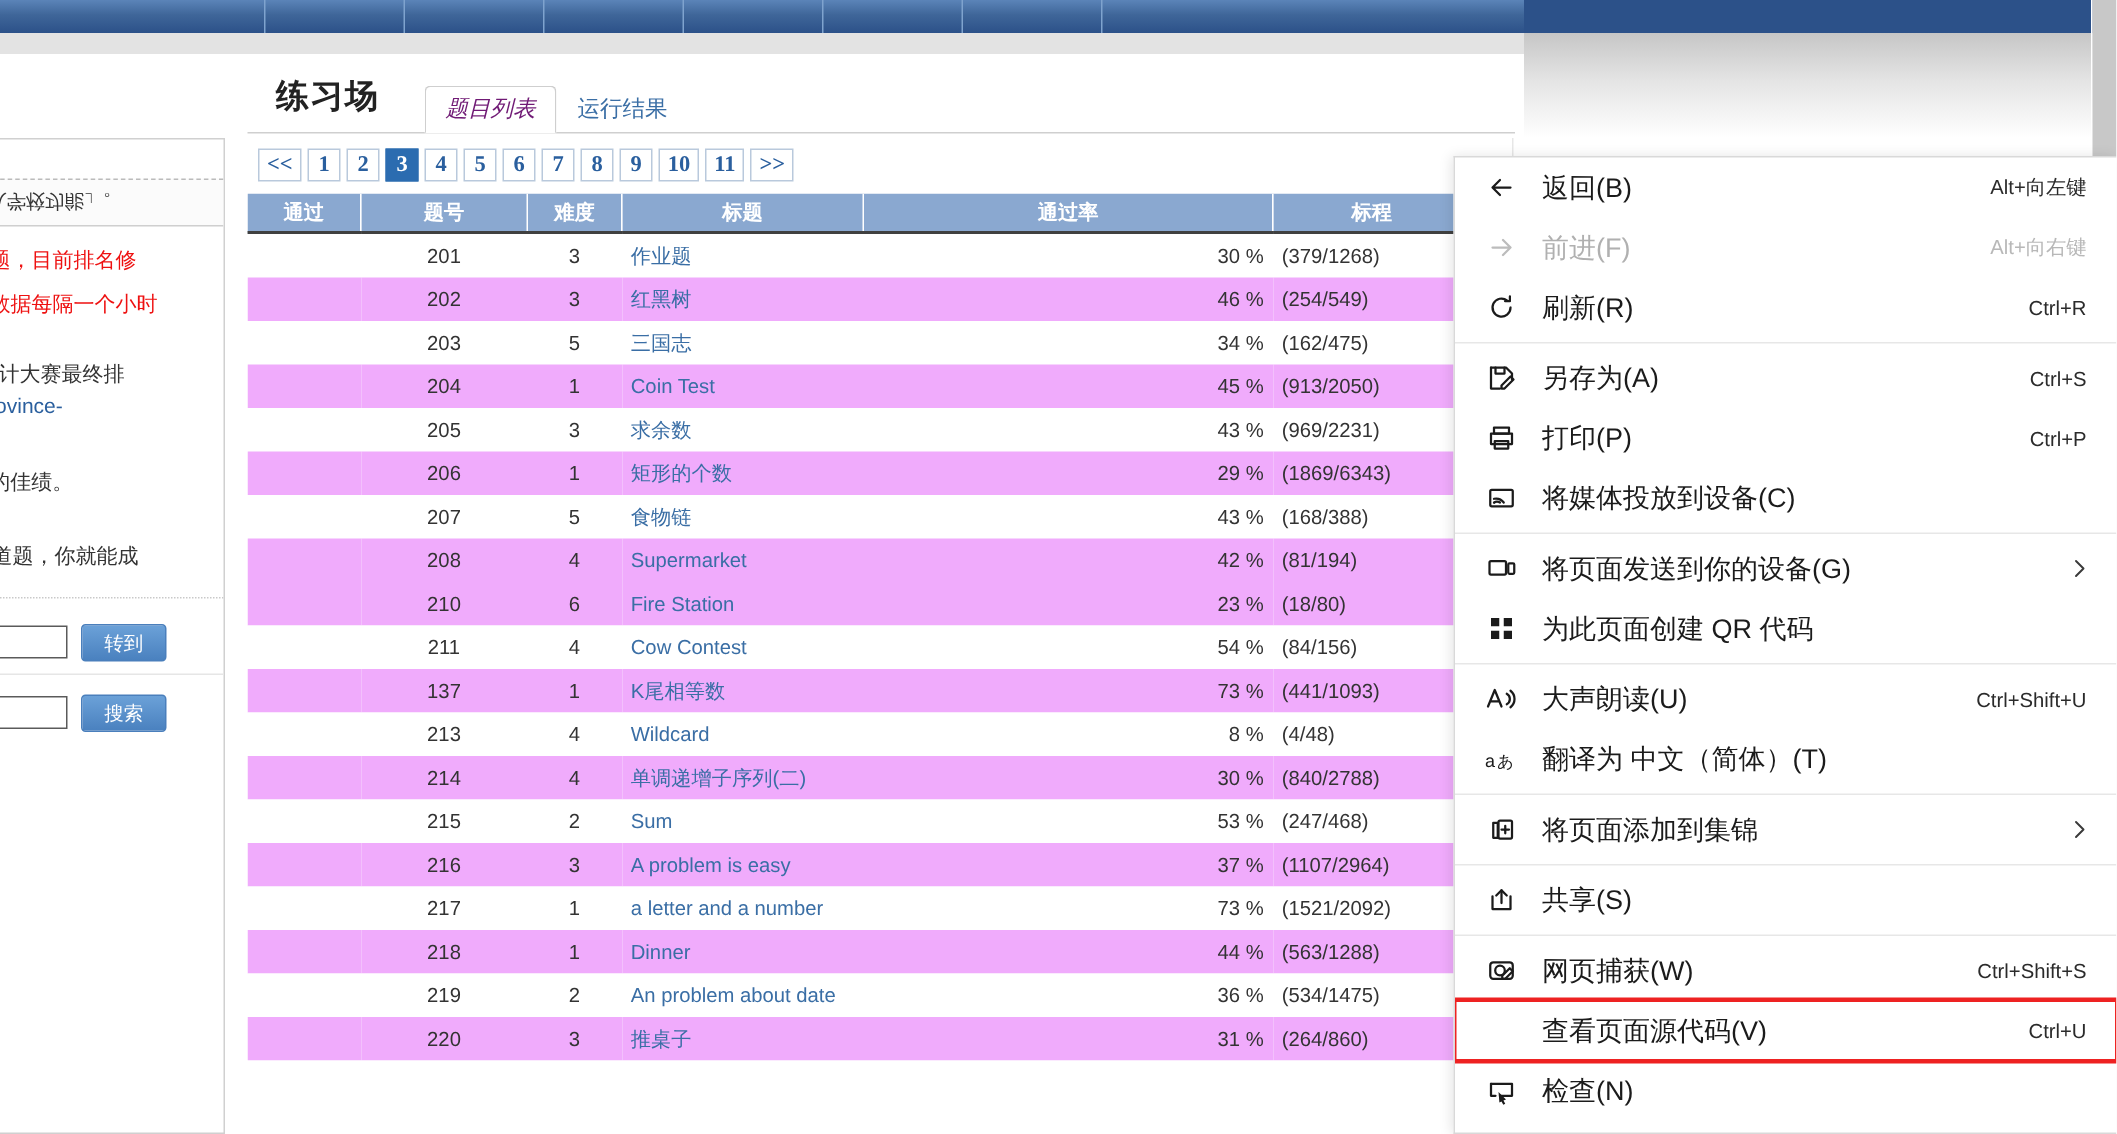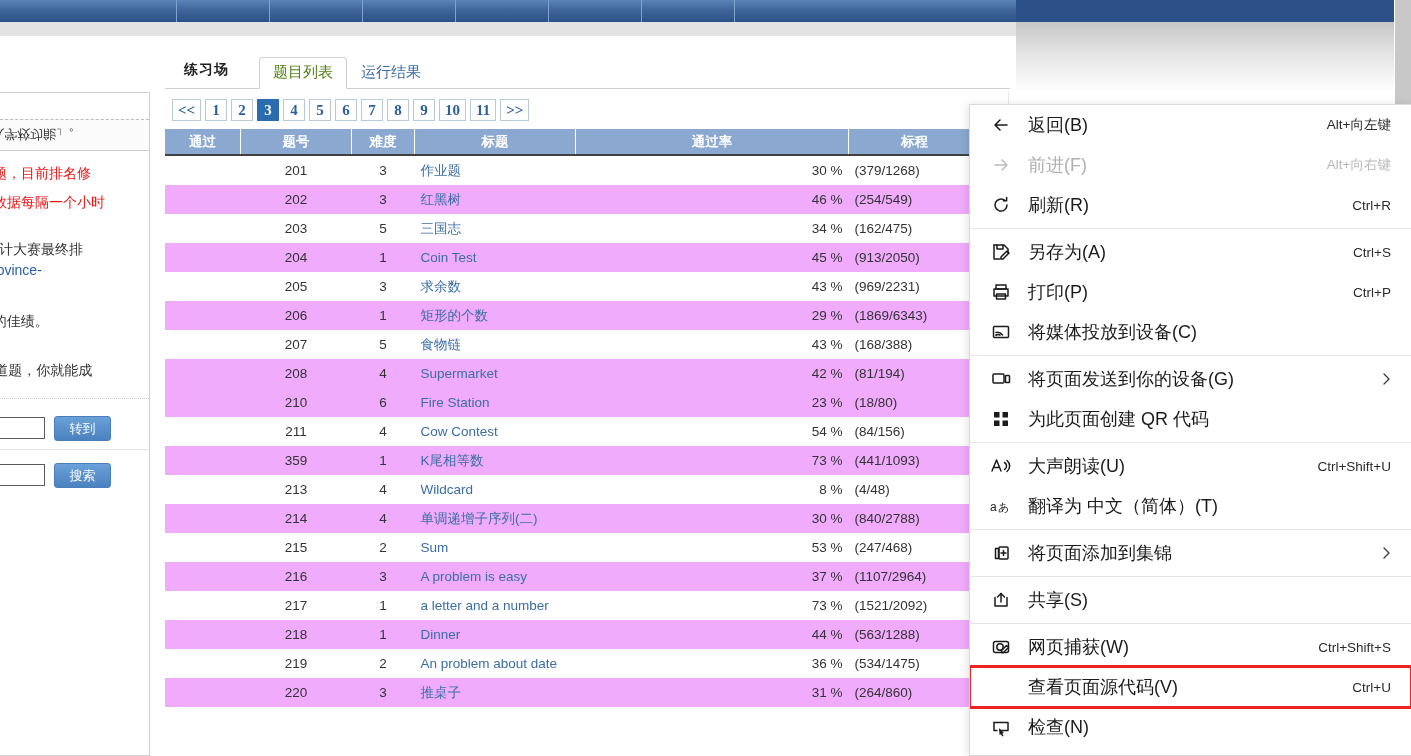--- a/index.html
+++ b/index.html
@@ -212,21 +212,21 @@
   }
 
   .page-header {
     position: relative;
     height: 52px;
     border-bottom: 1px solid #cfcfcf;
     display: flex;
     align-items: flex-end;
   }
   .page-title {
-    font-size: 14px;
+    font-size: 22px;
     font-weight: bold;
     color: #222;
     margin: 0 0 9px 19px;
     letter-spacing: 1px;
   }
   .tabs {
     display: flex;
     align-items: flex-end;
     margin-left: 30px;
     height: 100%;
@@ -239,21 +239,22 @@
     border: 1px solid transparent;
     border-radius: 4px 4px 0 0;
     cursor: pointer;
     background: transparent;
     white-space: nowrap;
   }
   .tab.active {
     border-color: #cfcfcf;
     border-bottom-color: #ffffff;
     background: #ffffff;
-    color: #4d7c0f;
+    color: #701a75;
+    font-style: italic;
   }
 
   
   .pager {
     display: flex;
     align-items: center;
     gap: 4px;
     padding: 10px 0 8px 7px;
   }
   .pg {
@@ -587,21 +588,21 @@
               <td class="c-pass"></td>
               <td class="c-id">211</td>
               <td class="c-diff">4</td>
               <td class="c-title"><a href="#">Cow Contest</a></td>
               <td class="c-rate">54 %</td>
               <td class="c-ratio">(84/156)</td>
               <td class="c-std"></td>
             </tr>
             <tr class="even">
               <td class="c-pass"></td>
-              <td class="c-id">359</td>
+              <td class="c-id">137</td>
               <td class="c-diff">1</td>
               <td class="c-title"><a href="#">K尾相等数</a></td>
               <td class="c-rate">73 %</td>
               <td class="c-ratio">(441/1093)</td>
               <td class="c-std"></td>
             </tr>
             <tr class="odd">
               <td class="c-pass"></td>
               <td class="c-id">213</td>
               <td class="c-diff">4</td>

